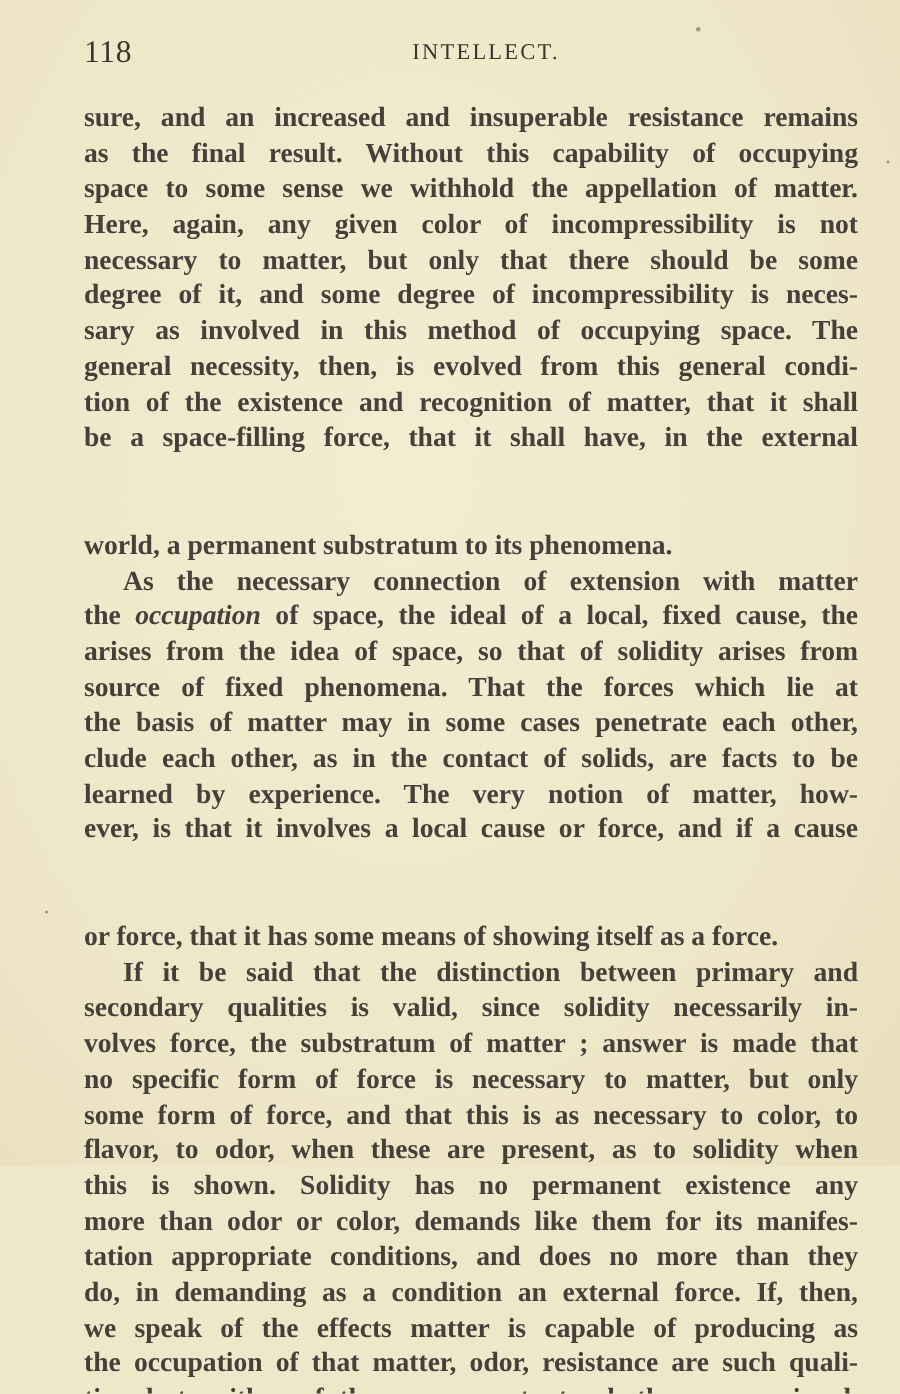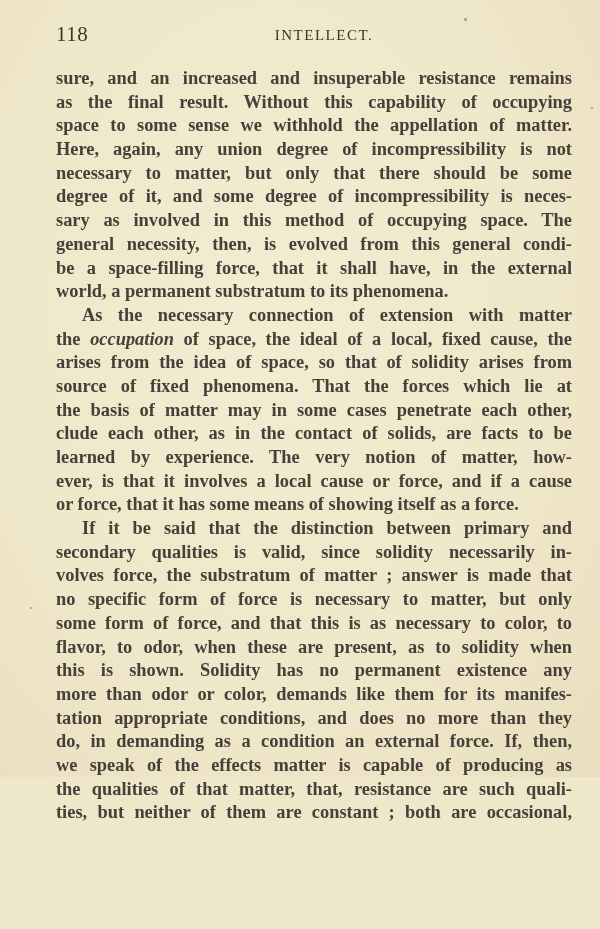--- a/index.html
+++ b/index.html
@@ -58,20 +58,21 @@
     }
     .line {
       display: block;
       white-space: nowrap;
       text-align: justify;
       text-align-last: justify;
       height: 23.7px;
     }
     .line.last {
       text-align-last: left;
+      margin-top: 48px;
     }
     .line.indent {
       padding-left: 26px;
     }
     .para { display: block; font-weight: bold; }
     em { font-style: italic; }
     .speck {
       position: absolute;
       width: 3px; height: 3px;
       border-radius: 50%;
@@ -86,25 +87,26 @@
   <div class="header">
     <span class="page-number">118</span>
     <span class="running-head">INTELLECT.</span>
   </div>
 
   <div class="body-text" id="body-text">
       <div class="para">
         <span class="line">sure, and an increased and insuperable resistance remains</span>
         <span class="line">as the final result.  Without this capability of occupying</span>
         <span class="line">space to some sense we withhold the appellation of matter.</span>
-        <span class="line">Here, again, any union degree of incompressibility is not</span>
+        <span class="line">Here, again, any given color of incompressibility is not</span>
         <span class="line">necessary to matter, but only that there should be some</span>
         <span class="line">degree of it, and some degree of incompressibility is neces-</span>
         <span class="line">sary as involved in this method of occupying space.  The</span>
         <span class="line">general necessity, then, is evolved from this general condi-</span>
+        <span class="line">tion of the existence and recognition of matter, that it shall</span>
         <span class="line">be a space-filling force, that it shall have, in the external</span>
         <span class="line last">world, a permanent substratum to its phenomena.</span>
       </div>
       <div class="para">
         <span class="line indent">As the necessary connection of extension with matter</span>
         <span class="line"><span>the </span><em>occupation</em><span> of space, the ideal of a local, fixed cause, the</span></span>
         <span class="line">arises from the idea of space, so that of solidity arises from</span>
         <span class="line">source of fixed phenomena.  That the forces which lie at</span>
         <span class="line">the basis of matter may in some cases penetrate each other,</span>
         <span class="line">clude each other, as in the contact of solids, are facts to be</span>
@@ -117,21 +119,21 @@
         <span class="line">secondary qualities is valid, since solidity necessarily in-</span>
         <span class="line">volves force, the substratum of matter ; answer is made that</span>
         <span class="line">no specific form of force is necessary to matter, but only</span>
         <span class="line">some form of force, and that this is as necessary to color, to</span>
         <span class="line">flavor, to odor, when these are present, as to solidity when</span>
         <span class="line">this is shown.  Solidity has no permanent existence any</span>
         <span class="line">more than odor or color, demands like them for its manifes-</span>
         <span class="line">tation appropriate conditions, and does no more than they</span>
         <span class="line">do, in demanding as a condition an external force.  If, then,</span>
         <span class="line">we speak of the effects matter is capable of producing as</span>
-        <span class="line">the qualities of that matter, that, resistance are such quali-</span>
+        <span class="line">the occupation of that matter, odor, resistance are such quali-</span>
         <span class="line">ties, but neither of them are constant ; both are occasional,</span>
       </div>
     </div>
 
   <span class="speck" style="left:464px; top:18px;"></span>
   <span class="speck" style="left:591px; top:107px; width:2px; height:2px;"></span>
   <span class="speck" style="left:30px; top:607px; width:2px; height:2px;"></span>
 </div>
 
 </body></html>

